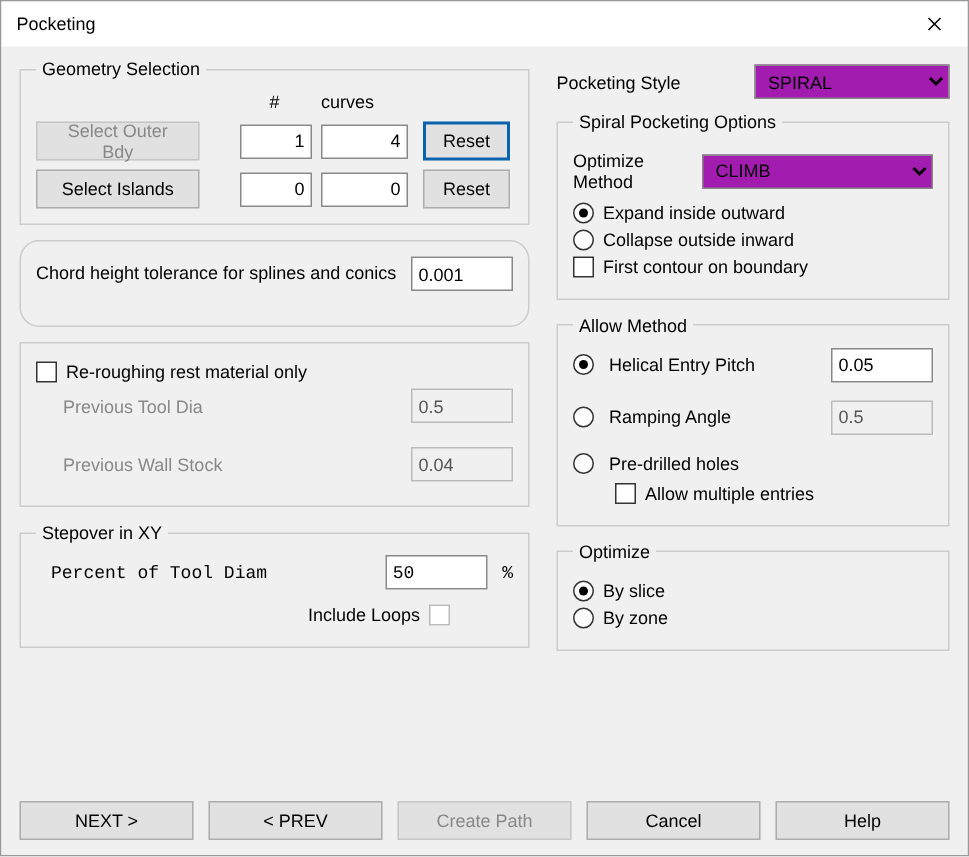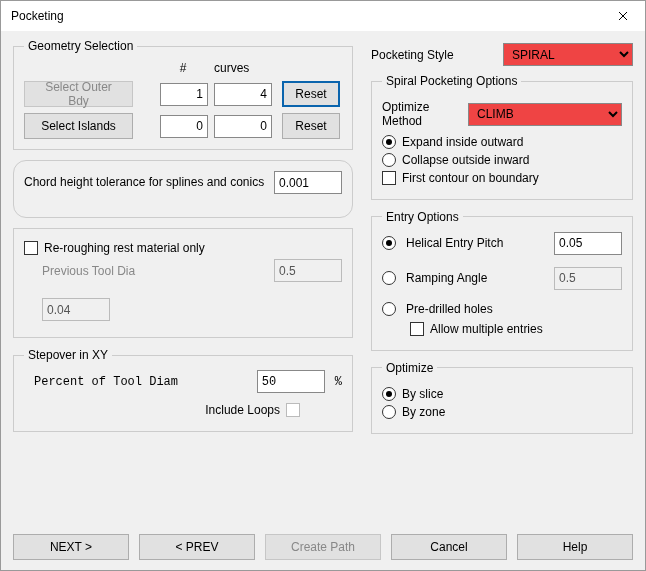--- a/index.html
+++ b/index.html
@@ -86,21 +86,21 @@
     font-size: 12px;
     background: #fff;
   }
   input[type=text].num.wider { width: 68px; text-align: left; }
   input[type=text].num.dis { background: #f0f0f0; color: #555; border-color: #bbb; }
 
   select.combo {
     height: 23px;
     width: 130px;
     border: 1px solid #888;
-    background: #ef4444;
+    background: #a21caf;
     font-family: inherit;
     font-size: 12px;
     padding: 0 4px;
   }
 
   .chk {
     width: 14px; height: 14px;
     border: 1px solid #333;
     background: #fff;
     display: inline-block;
@@ -200,20 +200,21 @@
         <fieldset>
           <div class="row">
             <span class="chk"></span>
             <span>Re-roughing rest material only</span>
           </div>
           <div class="row" style="margin-left:18px;">
             <span class="grey" style="flex:1">Previous Tool Dia</span>
             <input type="text" class="num wider dis" disabled="" value="0.5" style="">
           </div>
           <div class="row" style="margin-left:18px;margin-top:16px;margin-bottom:6px">
+            <span class="grey" style="flex:1">Previous Wall Stock</span>
             <input type="text" class="num wider dis" disabled="" value="0.04" style="">
           </div>
         </fieldset>
 
         <fieldset class="stepover">
           <legend>Stepover in  XY</legend>
           <div class="row2">
             <span>Percent of Tool Diam</span>
             <span style="flex:1"></span>
             <input type="text" class="num wider" value="50" style="">
@@ -252,21 +253,21 @@
             <span class="rad"></span>
             <span>Collapse outside inward</span>
           </div>
           <div class="row">
             <span class="chk"></span>
             <span>First contour on boundary</span>
           </div>
         </fieldset>
 
         <fieldset>
-          <legend>Entry Options</legend>
+          <legend>Allow Method</legend>
           <div class="entry-grid">
             <span class="rad sel"></span>
             <span>Helical Entry Pitch</span>
             <input type="text" class="num wider" value="0.05" style="">
 
             <span class="rad"></span>
             <span>Ramping Angle</span>
             <input type="text" class="num wider dis" disabled="" value="0.5" style="">
 
             <span class="rad"></span>

